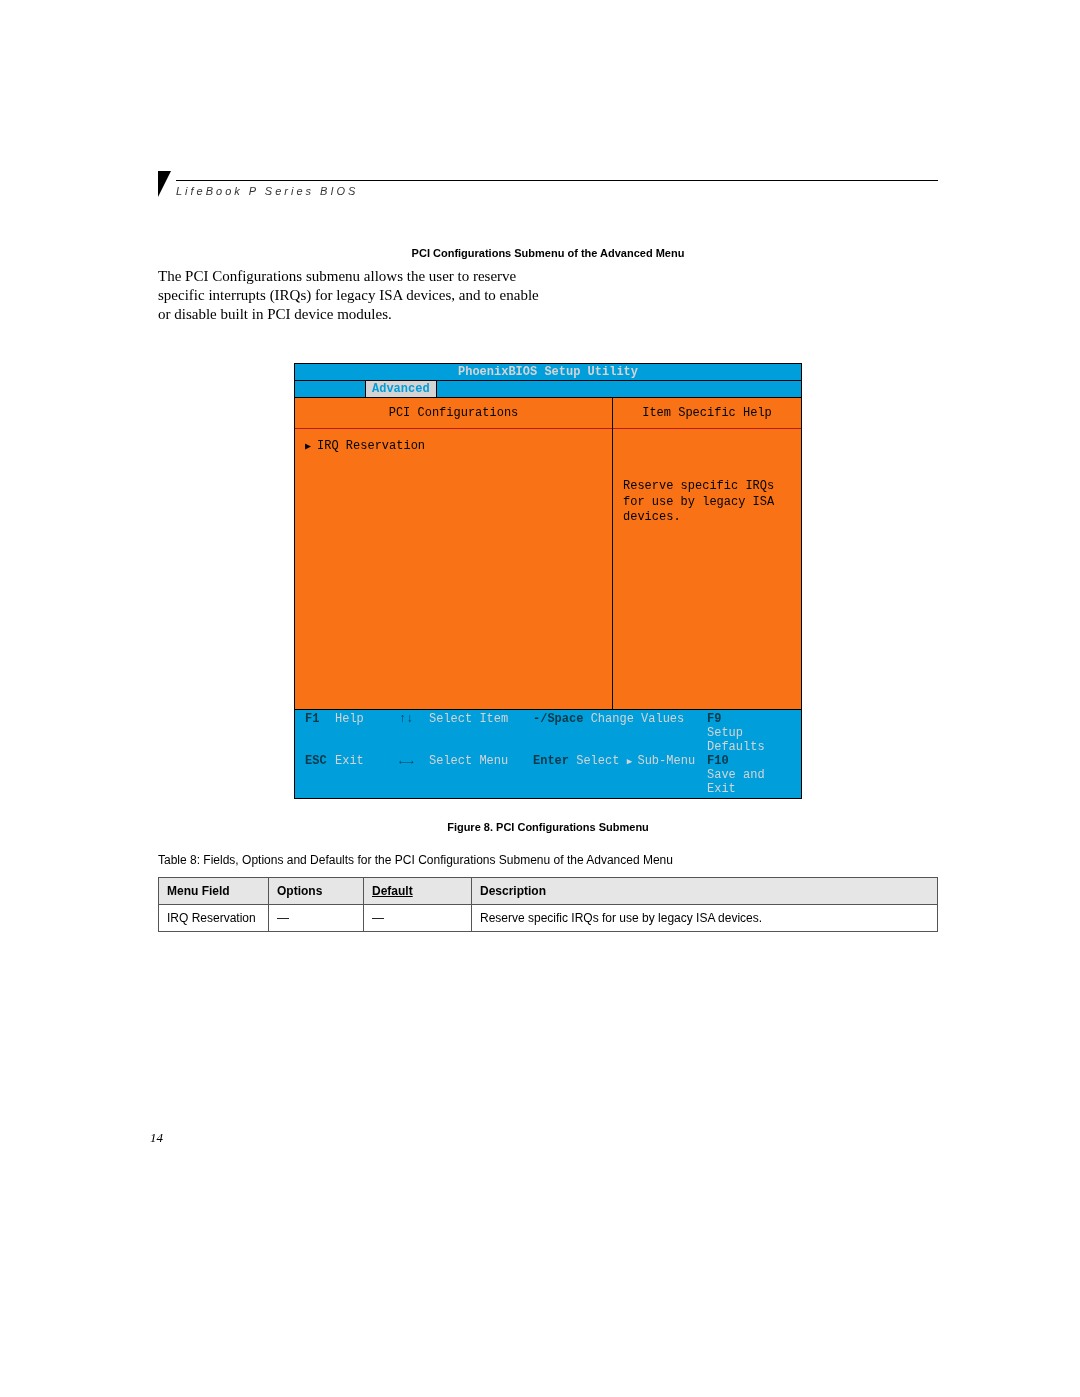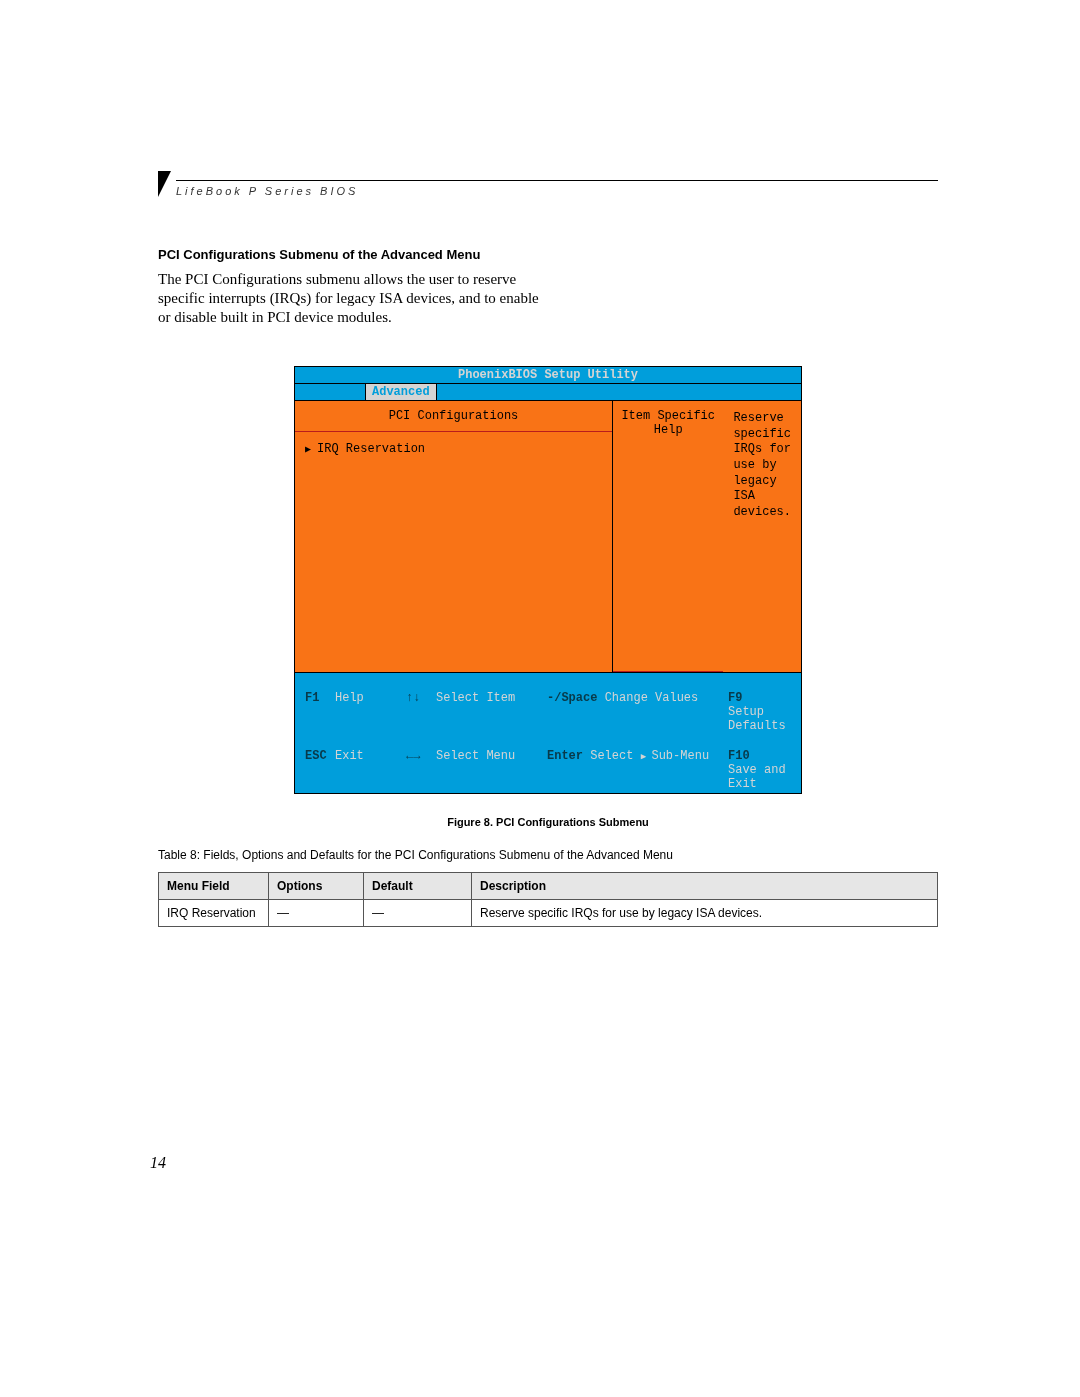--- a/index.html
+++ b/index.html
@@ -40,23 +40,24 @@
   .running-head .text {
     font-family: Arial, sans-serif;
     font-style: italic;
     font-size: 11px;
     letter-spacing: 3px;
     color: #333;
   }
   .section-title {
     font-family: Arial, sans-serif;
     font-weight: bold;
-    font-size: 13px;
+    font-size: 11px;
     margin-bottom: 8px;
     color: #000;
+    text-align: center;
   }
   .section-body {
     font-family: 'Times New Roman', serif;
     font-size: 15px;
     line-height: 1.25;
     width: 395px;
     margin-bottom: 40px;
   }
   
   .bios {
@@ -98,20 +99,22 @@
   }
   .bios-left {
     width: 318px;
     border-right: 1px solid #000;
     display: flex;
     flex-direction: column;
   }
   .bios-right {
     flex: 1;
     display: flex;
+    flex-direction: column;
+    gap: 40px;
   }
   .bios-heading {
     text-align: center;
     padding: 8px 0;
     border-bottom: 1px solid #b91c1c;
   }
   .bios-content {
     flex: 1;
     padding: 10px 10px;
     min-height: 240px;
@@ -128,23 +131,22 @@
     font-size: 12px;
     line-height: 1.3;
   }
   .bios-footer {
     background: #009edb;
     color: #d4d4d4;
     padding: 2px 4px 2px 4px;
   }
   .bios-footer-row {
     display: flex;
-    gap: 11px;
+    gap: 4px;
     padding: 0 6px;
-    margin-top: 16px;
   }
   .bf-key { color: #083a4a; width: 30px; display: inline-block; font-weight: bold; }
   .bf-key-w { color: #083a4a; display: inline-block; font-weight: bold; }
   .bf-lbl { display: inline-block; }
   .bf-cell1 { width: 90px; }
   .bf-cell2 { width: 130px; }
   .bf-cell3 { width: 170px; }
   .bf-cell4 { flex: 1; }
   .bf-sub::before { content: "▶ "; font-size: 9px; }
 
@@ -172,28 +174,28 @@
     padding: 6px 8px;
     text-align: left;
     vertical-align: top;
   }
   table.opts th {
     background: #e6e6e6;
     font-weight: bold;
   }
   .opts-col1 { width: 110px; }
   .opts-col2 { width: 95px; }
-  .opts-col3 { width: 108px; }
+  .opts-col3 { width: 108px; text-decoration: underline; }
   .page-num {
     position: absolute;
     left: 150px;
-    top: 1154px;
+    top: 1130px;
     font-family: 'Times New Roman', serif;
     font-style: italic;
-    font-size: 16px;
+    font-size: 13px;
   }
 </style>
 </head>
 <body>
 
 <div class="page">
 
   <div class="running-head">
     <div class="mark"></div>
     <div class="line-wrap">

